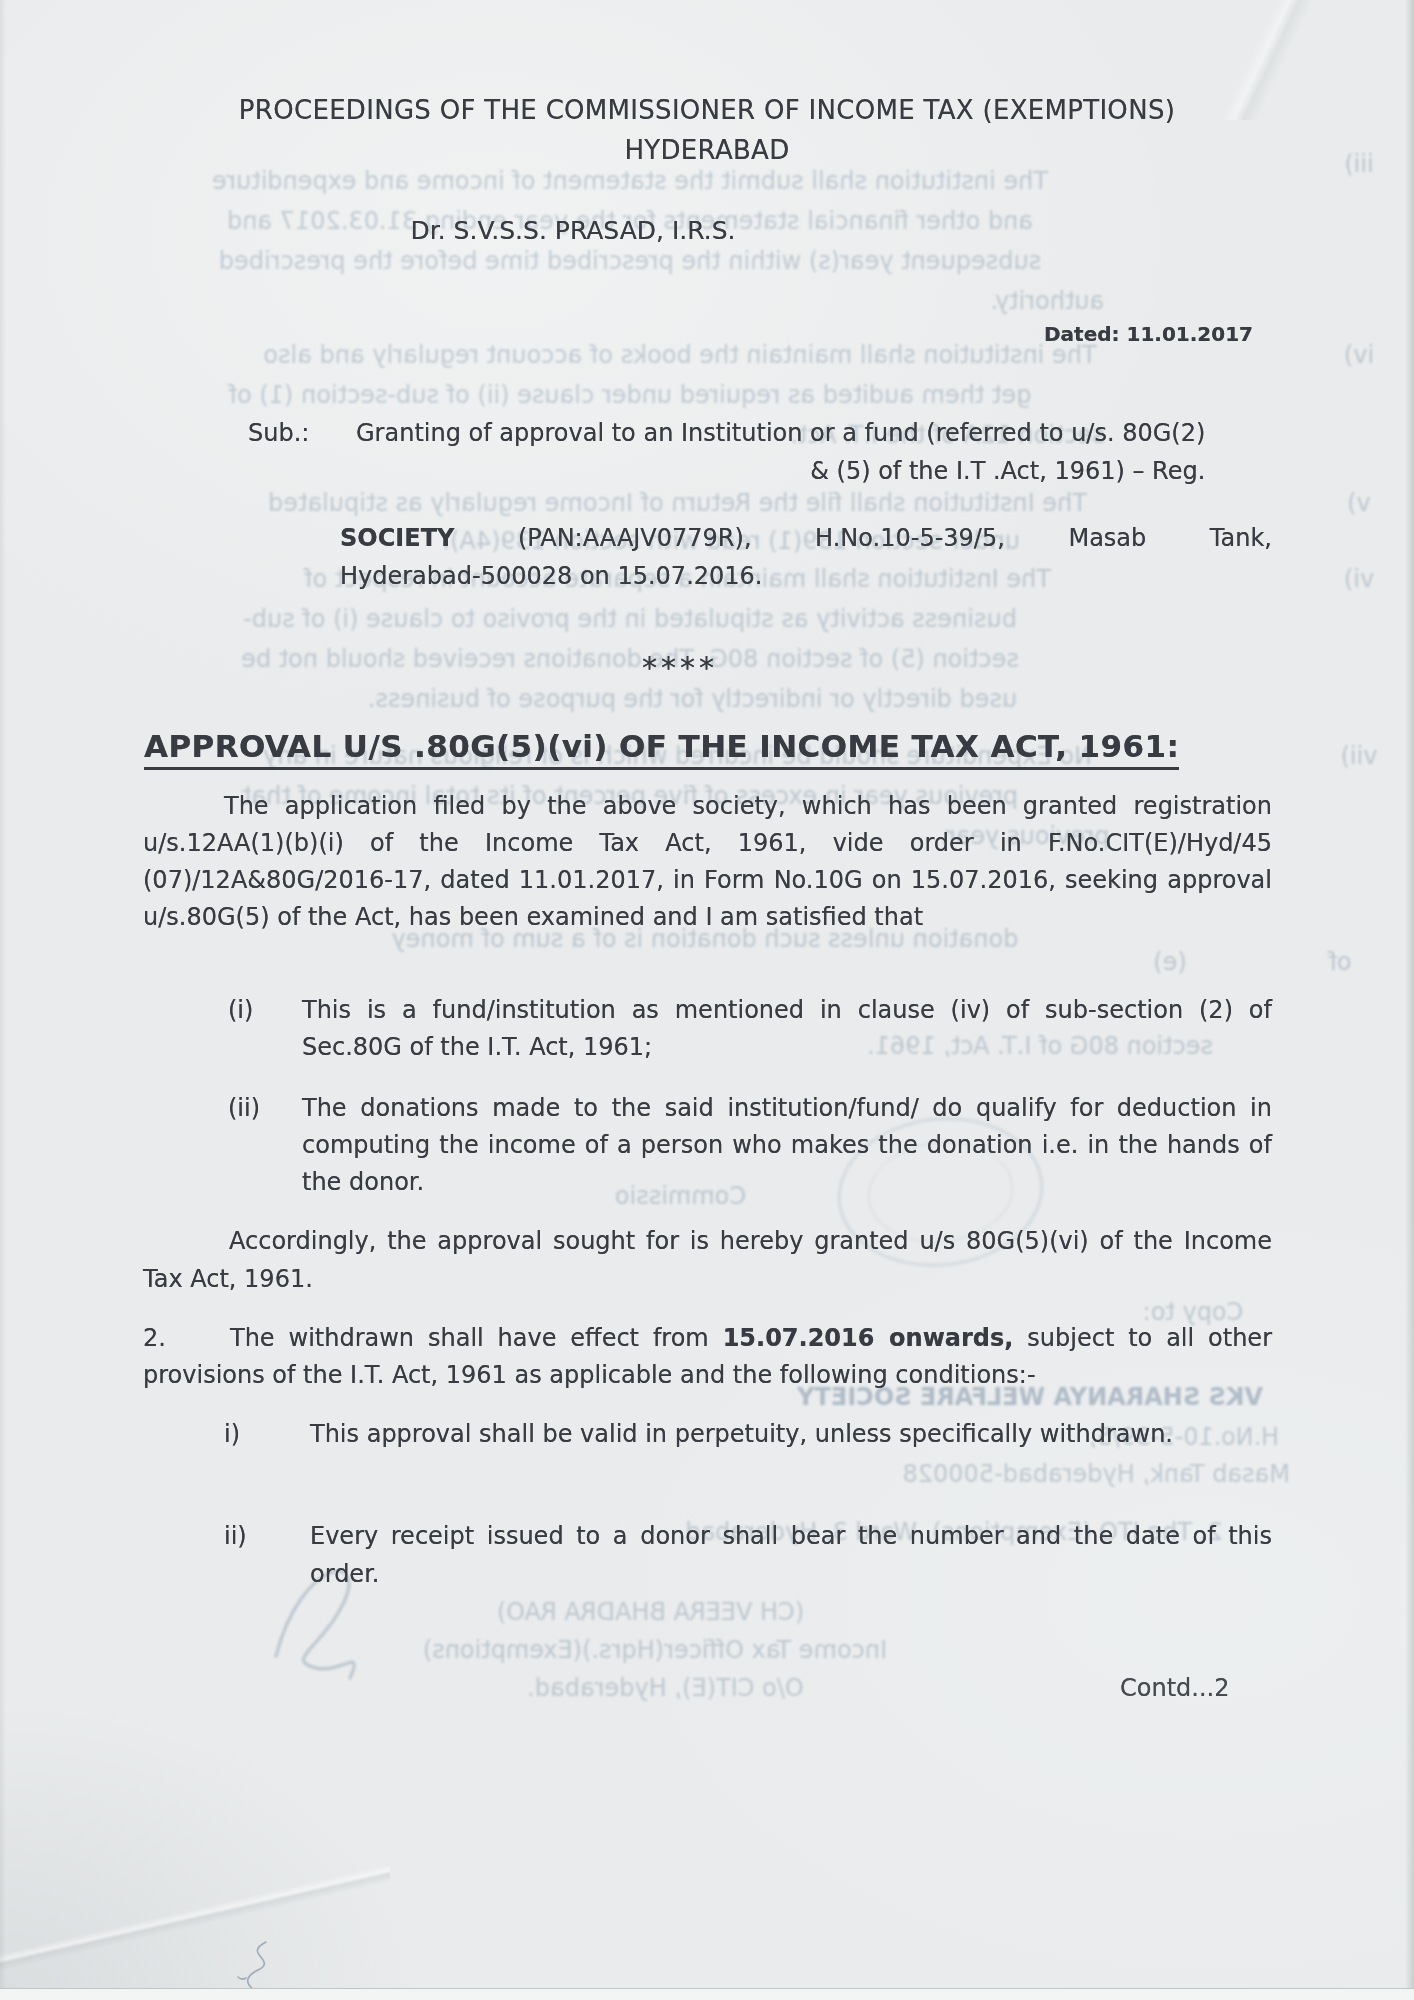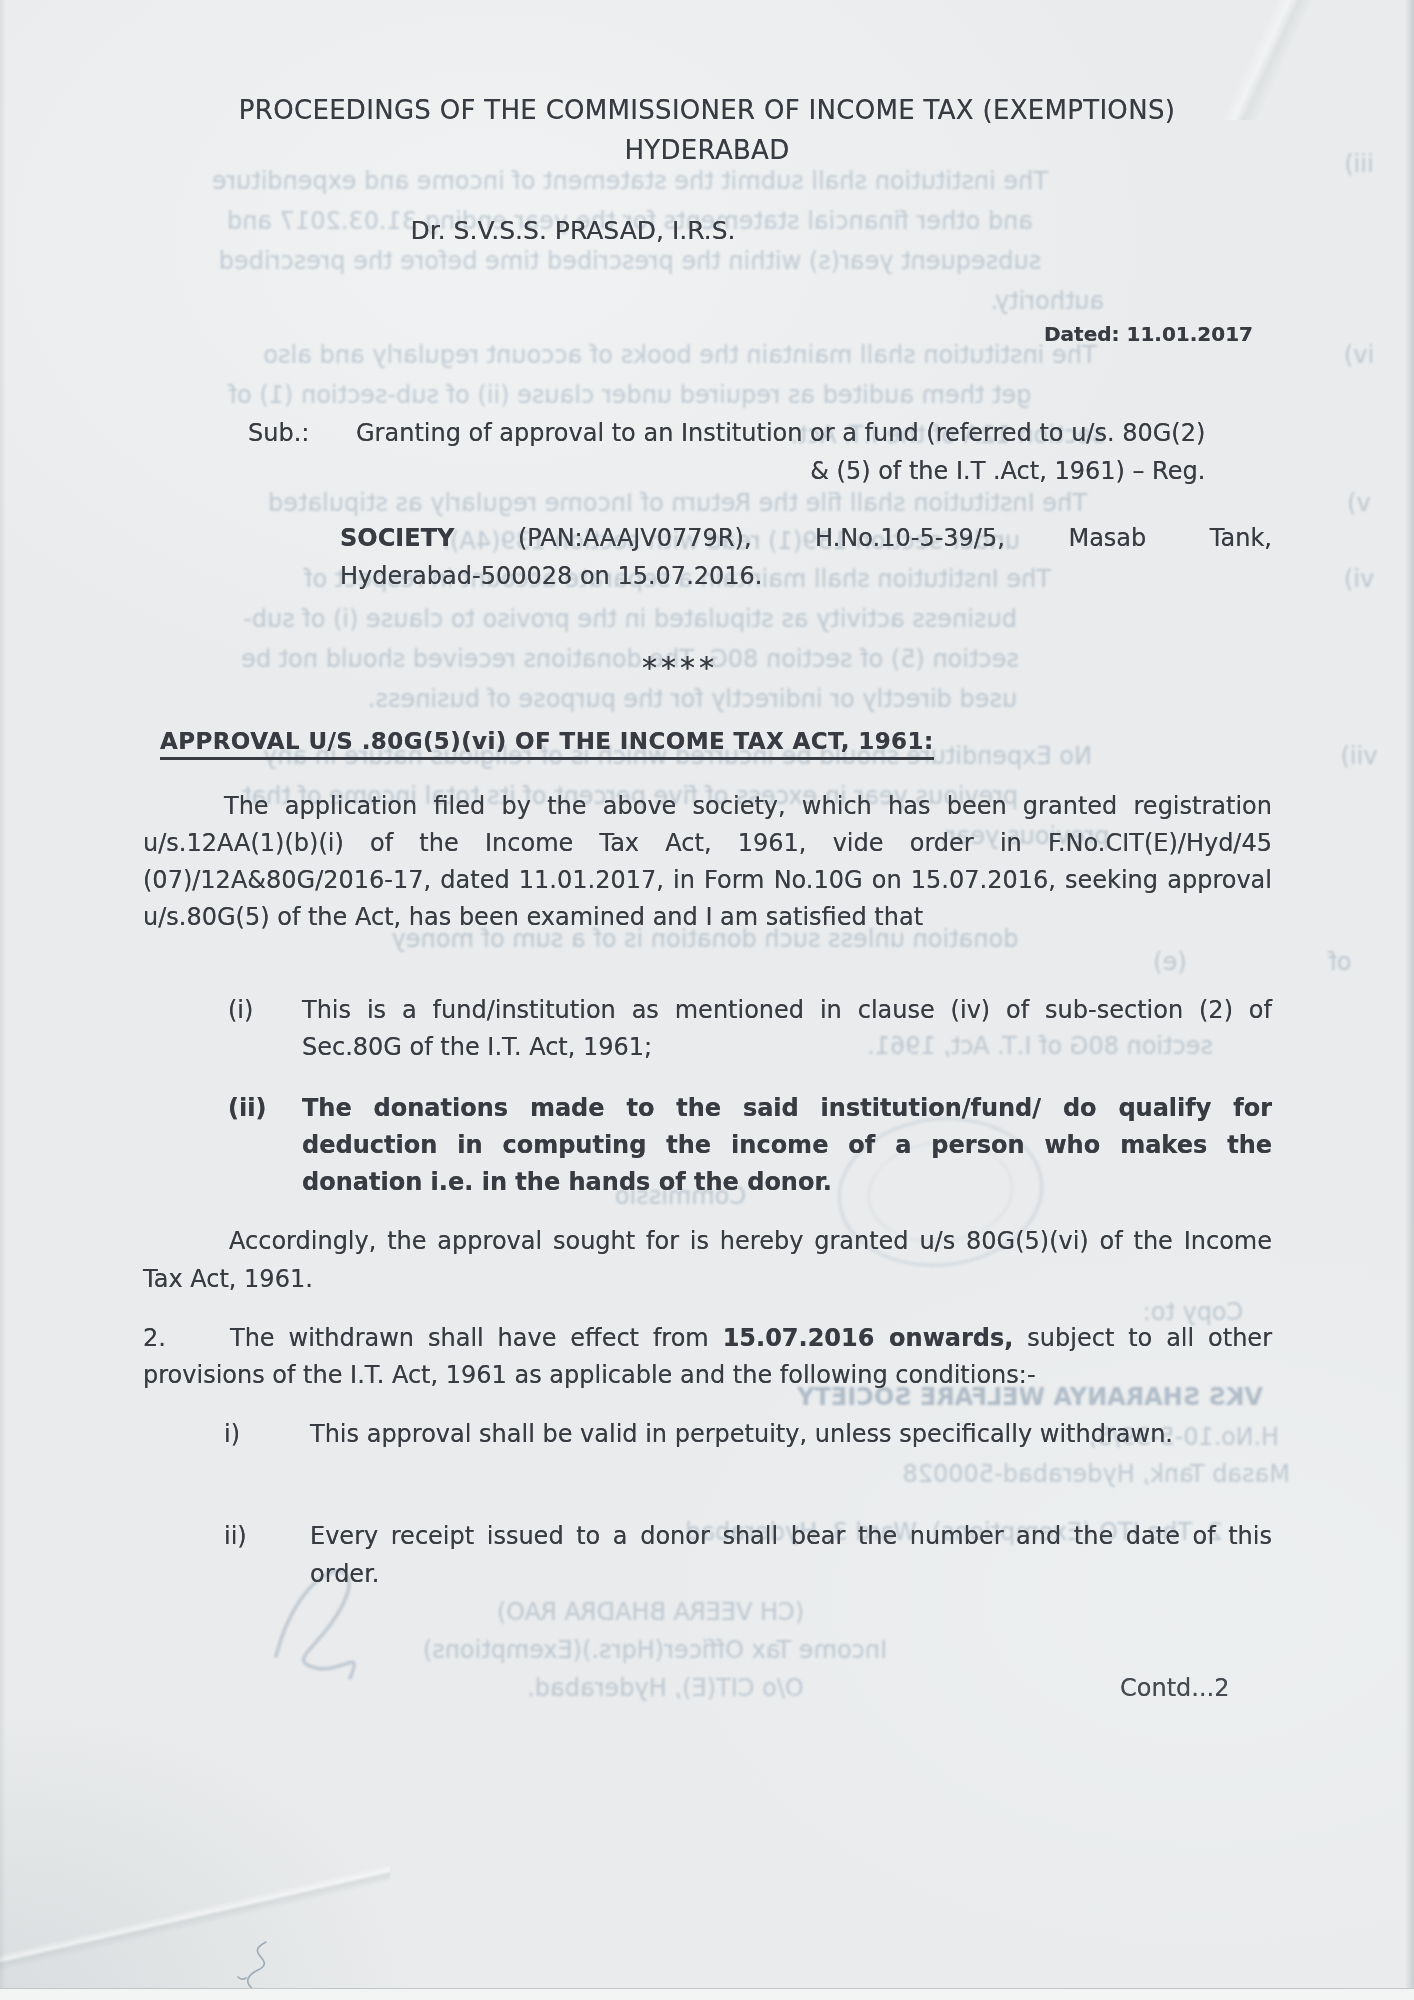--- a/index.html
+++ b/index.html
@@ -26,28 +26,28 @@
   .fileno-row{ top:334px; left:200px; font-size:24px; }
   .dated{ top:322px; left:1044px; font-size:20px;font-weight:bold; }
   .sub-block{ top:414px; left:248px; font-size:24px; line-height:38px; white-space:nowrap; }
   .sub-label{ display:inline-block; width:108px; }
   .sub-line2{ margin-left:108px;text-align:right; }
   .ref-block{ top:519px; left:252px; width:1020px; font-size:24px; line-height:38px; }
   .ref-label{ display:inline-block; width:115px; }
   .jline{ text-align:justify; text-align-last:justify; }
   .hang88{ padding-left:88px; }
   .separator{ top:650px; left:0; width:1360px; text-align:center; font-size:30px; letter-spacing:4px; }
-  .heading{ top:728px; left:160px; font-size:23px; font-weight:bold; letter-spacing:0.4px; }
+  .heading{ top:728px; left:144px; font-size:31px; font-weight:bold; letter-spacing:0.4px; }
   .heading span{ border-bottom:3px solid #383c42; padding-bottom:3px; }
   .para{ font-size:24px; line-height:37px; text-align:justify; }
   .para1{ top:788px; left:143px; width:1129px; text-indent:81px; }
   .finding{ left:228px; width:1044px; padding-left:74px; font-size:24px; line-height:37px; text-align:justify; }
   .finding .marker{ display:inline-block; width:74px; margin-left:-74px; text-align:left; }
   .finding-1{ top:992px; }
-  .finding-2{ top:1090px;font-weight:bold; }
+  .finding-2{ top:1090px; }
   .para-accordingly{ top:1222px; left:143px; width:1129px; text-indent:86px; line-height:38px; }
   .para2{ top:1320px; left:143px; width:1129px; line-height:37px; }
   .para2 .number{ display:inline-block; width:87px; }
   .condition{ left:224px; width:1048px; padding-left:86px; font-size:24px; line-height:38px; text-align:justify; }
   .condition .marker{ display:inline-block; width:86px; margin-left:-86px; }
   .condition-1{ top:1415px; }
   .condition-2{ top:1517px; }
   .contd{ top:1674px; left:1120px; font-size:24px; color:#464b51; }
 
   

